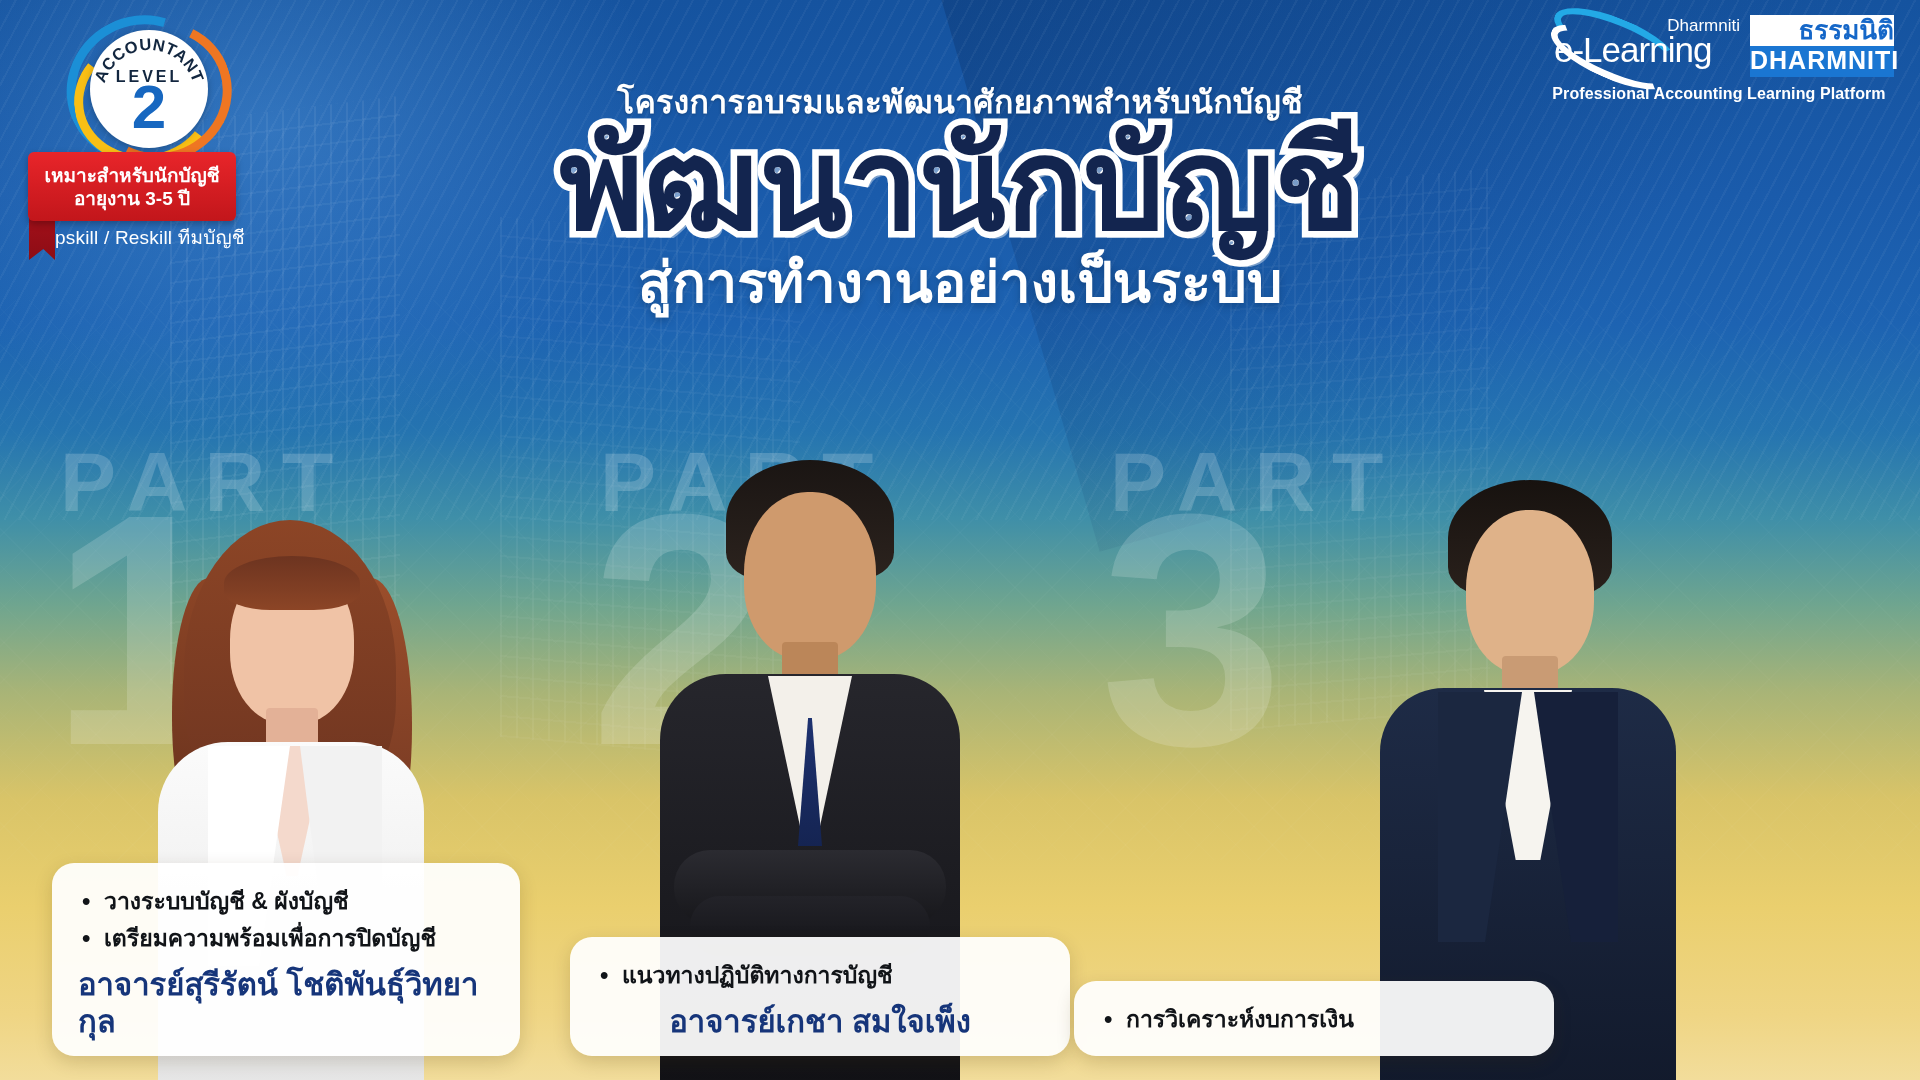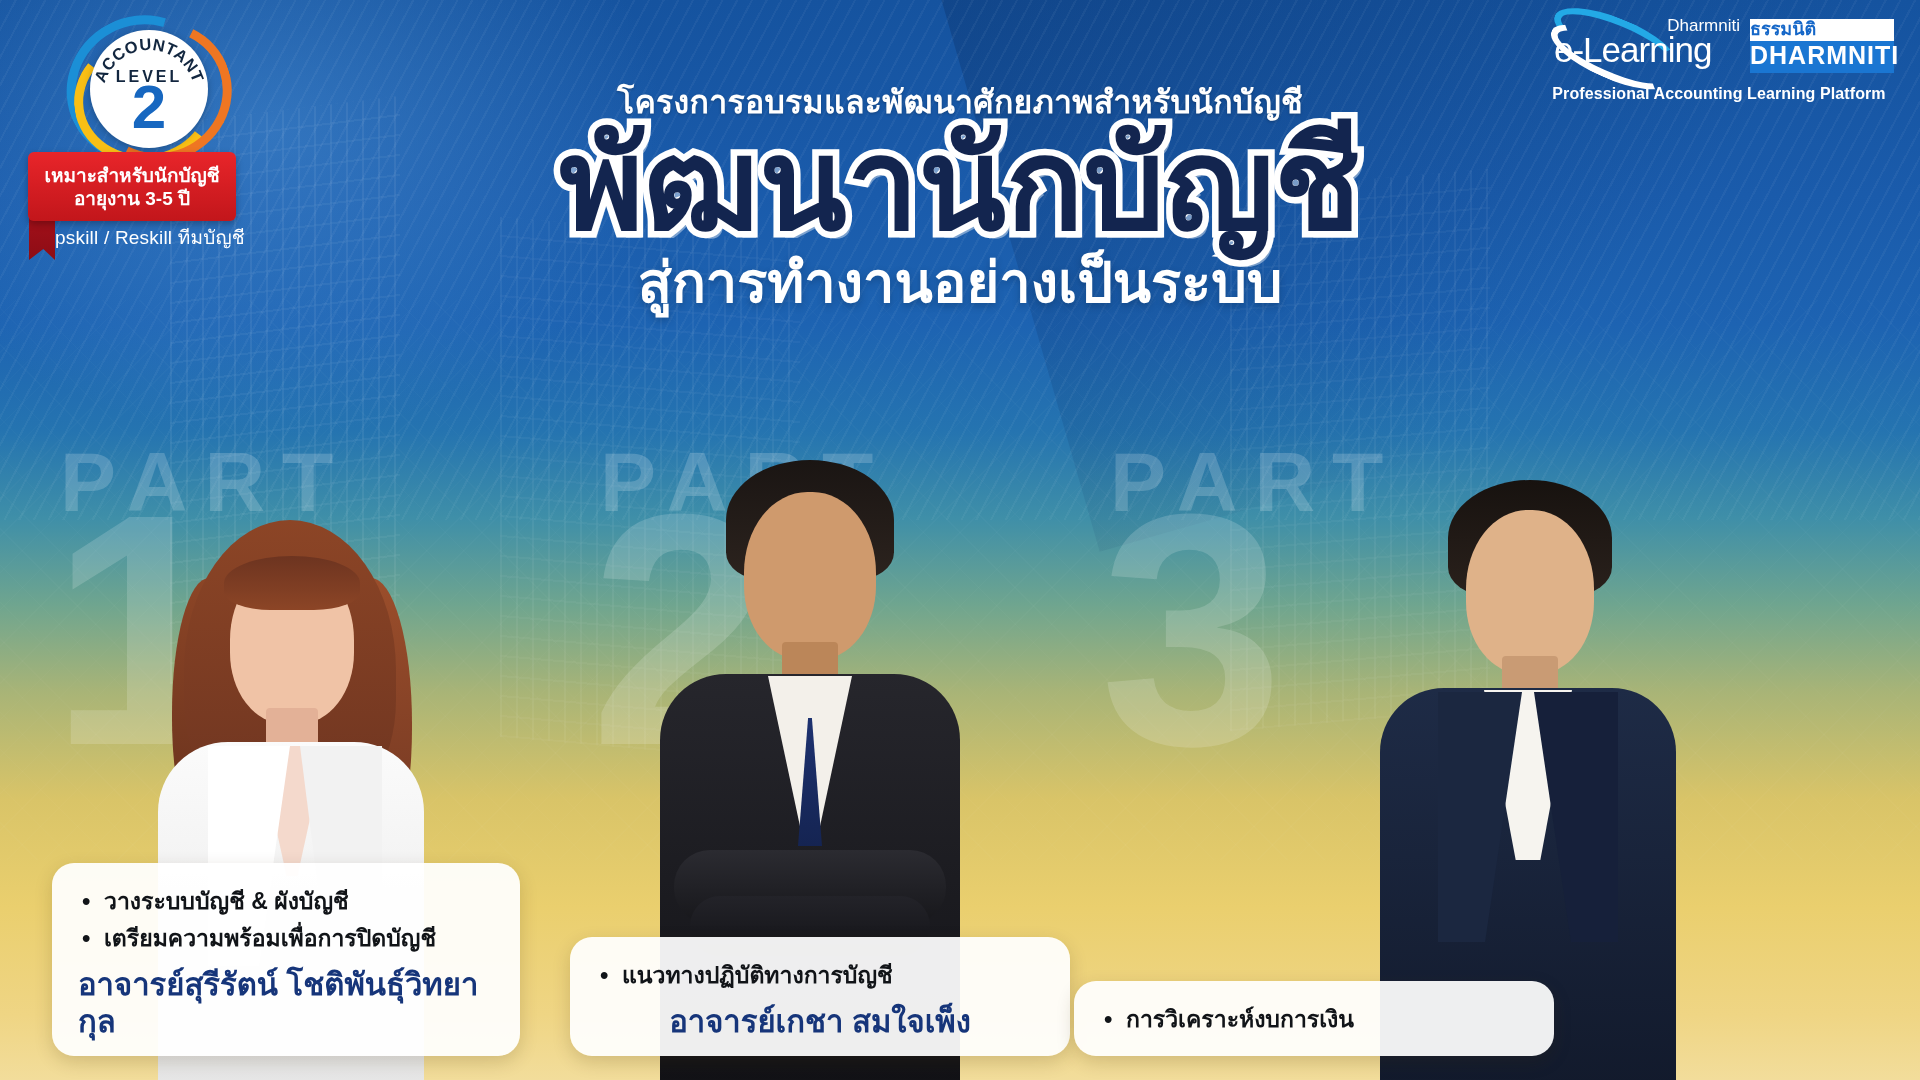--- a/index.html
+++ b/index.html
@@ -125,22 +125,22 @@
     transform:rotate(24deg);
   }
   #logo .el .dh {
     position:absolute; right:2px; top:2px; color:#fff; font-size:17px; font-weight:400;
   }
   #logo .el .elt {
     position:absolute; left:8px; top:16px; color:#fff; font-size:35px; font-weight:400; letter-spacing:-1px;
   }
   #logo .dn { width:144px; }
   #logo .dn .th {
-    background:#fff; color:#1567c8; font-size:18px; font-weight:700;
-    text-align:left; padding:1px 0 2px; line-height:1.08;
+    background:#fff; color:#1567c8; font-size:26px; font-weight:700;
+    text-align:right; padding:1px 0 2px; line-height:1.08;
   }
   #logo .dn .en {
     background:#1a76d2; color:#fff; font-size:25px; font-weight:700;
     text-align:center; letter-spacing:1px; padding:1px 0 3px; line-height:1.1;
   }
   #logo .tag {
     margin-top:7px; text-align:center; color:#fff; font-size:16px; font-weight:700; letter-spacing:.1px;
   }
 
   

